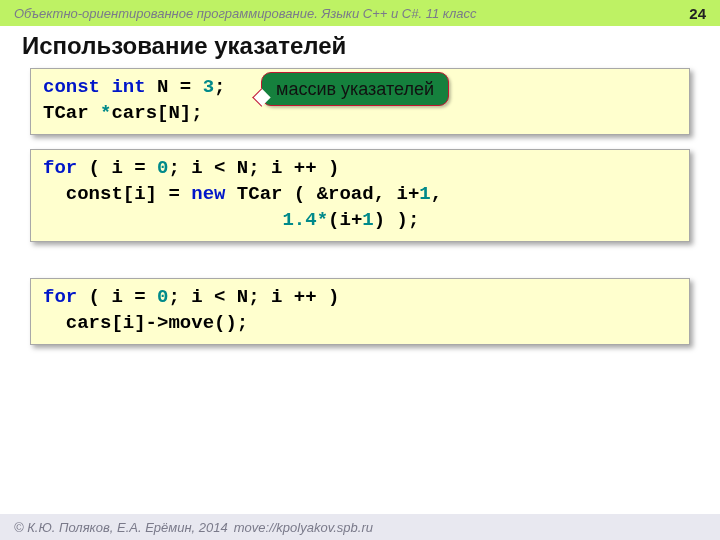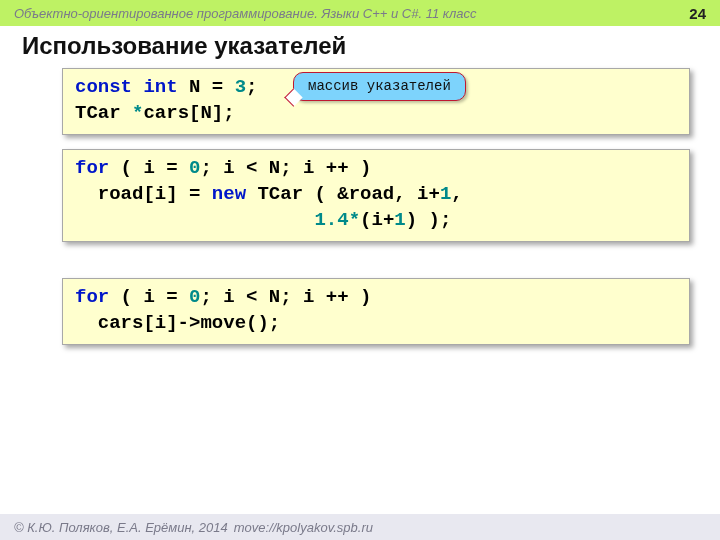--- a/index.html
+++ b/index.html
@@ -32,47 +32,46 @@
     margin-left: 20px;
   }
   .main-title {
     font-size: 24px;
     font-weight: bold;
     color: #111;
     padding: 6px 30px 8px 22px;
   }
   .content {
     padding: 0 30px;
-    margin-left: 32px;
   }
   .code-box {
     background: #FFFFCE;
     border: 1px solid #a8a8a8;
     box-shadow: 3px 3px 5px rgba(0,0,0,0.35);
     padding: 6px 12px 8px 12px;
     font-family: "Courier New", monospace;
     font-size: 19px;
     font-weight: bold;
     line-height: 1.35;
     position: relative;
     margin-bottom: 14px;
     white-space: pre;
   }
   .kw-blue { color: #0016c9; }
   .kw-teal { color: #008a8a; }
   .txt { color: #000; }
   .callout {
     position: absolute;
-    background: #7dd3fc;
+    background: #15803d;
     border: 1.5px solid #c01830;
     border-radius: 10px;
     padding: 4px 14px;
-    font-family: Liberation Mono, monospace;
+    font-family: Liberation Sans, sans-serif;
     font-weight: normal;
-    font-size: 14px;
+    font-size: 18px;
     color: #111;
     box-shadow: 2px 2px 3px rgba(0,0,0,0.25);
   }
   .callout::after {
     content: "";
     position: absolute;
     width: 12px; height: 12px;
     background: #fff;
     border-left: 1.5px solid #c01830;
     border-bottom: 1.5px solid #c01830;
@@ -106,21 +105,21 @@
 </div>
 
 <div class="main-title">Использование указателей</div>
 
 <div class="content">
 
   <div class="code-box"><span class="kw-blue">const</span><span class="kw-blue"> int</span><span class="txt"> N = </span><span class="kw-teal">3</span><span class="txt">;</span>
 <span class="txt">TCar </span><span class="kw-teal">*</span><span class="txt">cars[N];</span><div class="callout c1">массив указателей</div></div>
 
   <div class="code-box"><span class="kw-blue">for</span><span class="txt"> ( i = </span><span class="kw-teal">0</span><span class="txt">; i &lt; N; i ++ )</span>
-<span class="txt">  road[i] = </span><span class="kw-blue">new</span><span class="txt"> TCar ( &amp;road, i+</span><span class="kw-teal">1</span><span class="txt">,</span>
+<span class="txt">  const[i] = </span><span class="kw-blue">new</span><span class="txt"> TCar ( &amp;road, i+</span><span class="kw-teal">1</span><span class="txt">,</span>
 <span class="txt">                     </span><span class="kw-teal">1.4</span><span class="kw-teal">*</span><span class="txt">(i+</span><span class="kw-teal">1</span><span class="txt">) );</span></div>
 
 
   <div class="spacer"></div>
 
   <div class="code-box"><span class="kw-blue">for</span><span class="txt"> ( i = </span><span class="kw-teal">0</span><span class="txt">; i &lt; N; i ++ )</span>
 <span class="txt">  cars[i]-&gt;move();</span></div>
 
 </div>
 

